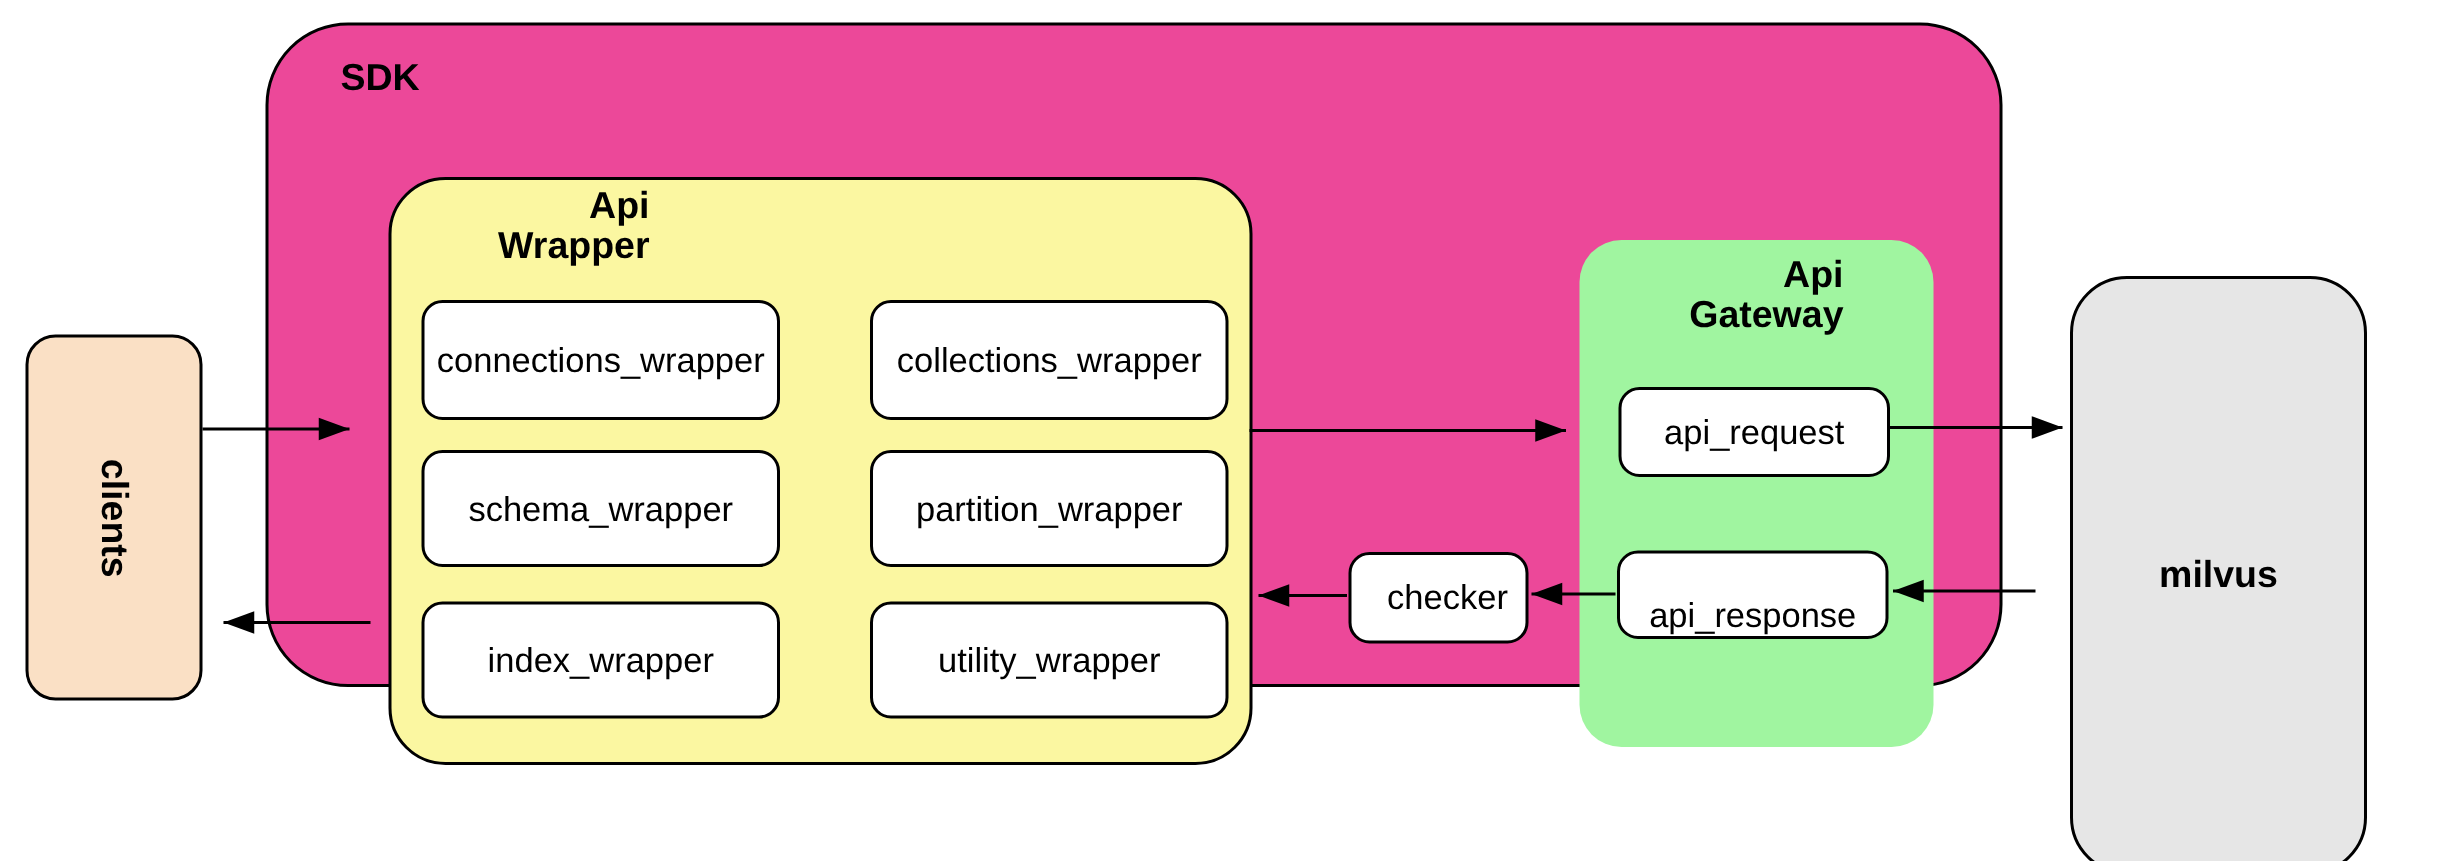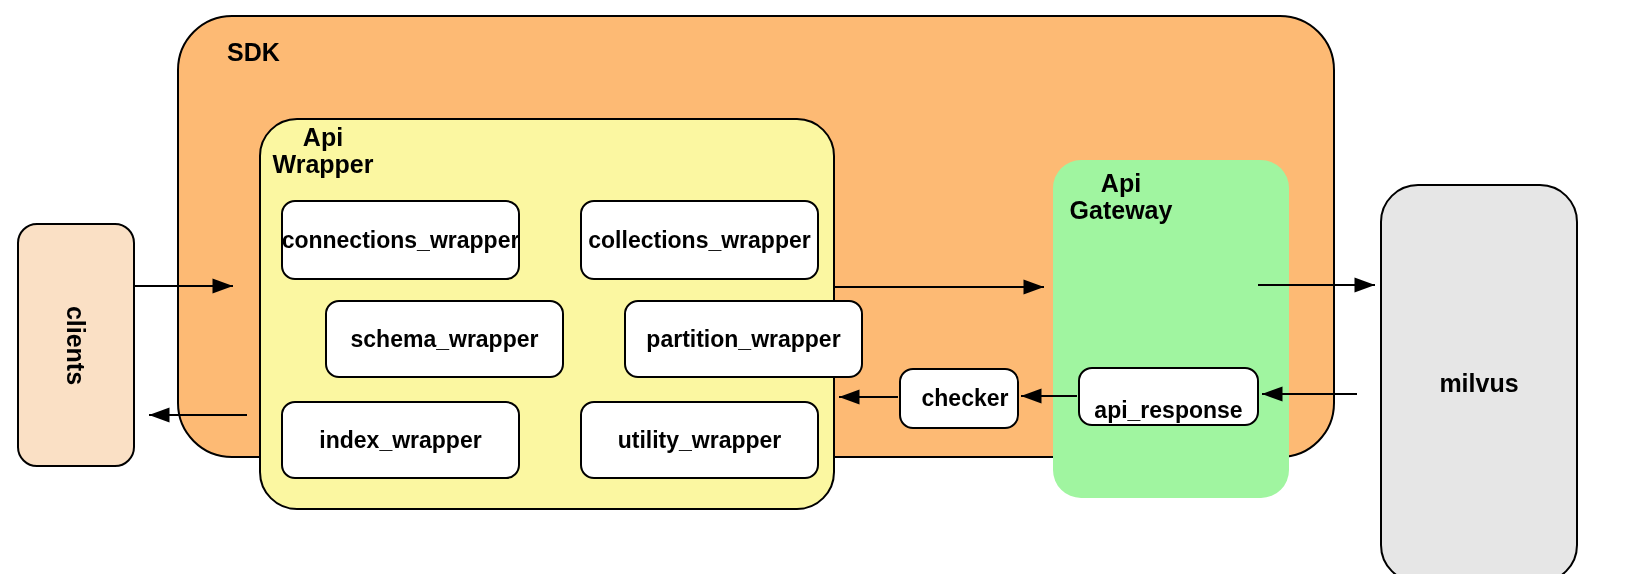--- a/index.html
+++ b/index.html
@@ -15,32 +15,31 @@
   .container{
     border:2px solid #000;
   }
   .node-box{
     border:2px solid #000;
     border-radius:14px;
     background:#ffffff;
     display:flex;align-items:center;justify-content:center;
     font-size:23px;
     white-space:nowrap;
-    font-weight:bold;
   }
   .ctr-label{
     font-weight:bold;
     font-size:25px;
     line-height:27px;
   }
-  .two-line{text-align:center;}
+  .two-line{text-align:right;margin-left:48px;}
   #sdk{
     left:177px;top:15px;width:1158px;height:443px;
     border-radius:55px;
-    background:#fdba74;
+    background:#ec4899;
   }
   #sdk-label{left:48px;top:22px;}
   #api-wrapper{
     left:80px;top:101px;width:576px;height:392px;
     border-radius:38px;
     background:#fbf7a1;
   }
   #api-wrapper-label{left:0px;top:4px;width:124px;}
   #api-gateway{
     left:874px;top:143px;width:236px;height:338px;
@@ -65,21 +64,21 @@
     border-radius:38px;
     background:#e6e6e6;
     display:flex;align-items:center;justify-content:center;margin-top:36px;
   }
   #milvus-label{font-weight:bold;font-size:25px;}
   #checker{left:720px;top:351px;width:120px;height:61px;padding-left:12px;}
   
   .w-col1{left:20px;width:239px;}
   .w-col2{left:319px;width:239px;}
   .w-row1{top:80px;height:80px;}
-  .w-row2{top:180px;height:78px;margin-left:44px;}
+  .w-row2{top:180px;height:78px;}
   .w-row3{top:281px;height:78px;}
   
   #api-request{left:26px;top:98px;width:181px;height:60px;}
   #api-response{left:25px;top:207px;width:181px;height:59px;align-items:flex-end;}
   #edges{position:absolute;left:0;top:0;pointer-events:none;}
   #edges line{stroke:#000;stroke-width:2;}
 </style>
 </head>
 <body>
 
@@ -119,20 +118,23 @@
 
     <div id="checker" class="abs node-box">
       <span>checker</span>
     </div>
 
     <div id="api-gateway" class="abs container">
       <div id="api-gateway-label" class="abs ctr-label two-line">
         <div>Api</div>
         <div>Gateway</div>
       </div>
+      <div id="api-request" class="abs node-box">
+        <span>api_request</span>
+      </div>
       <div id="api-response" class="abs node-box">
         <span>api_response</span>
       </div>
     </div>
   </div>
 
   <div id="milvus" class="abs container">
     <span id="milvus-label">milvus</span>
   </div>
 

